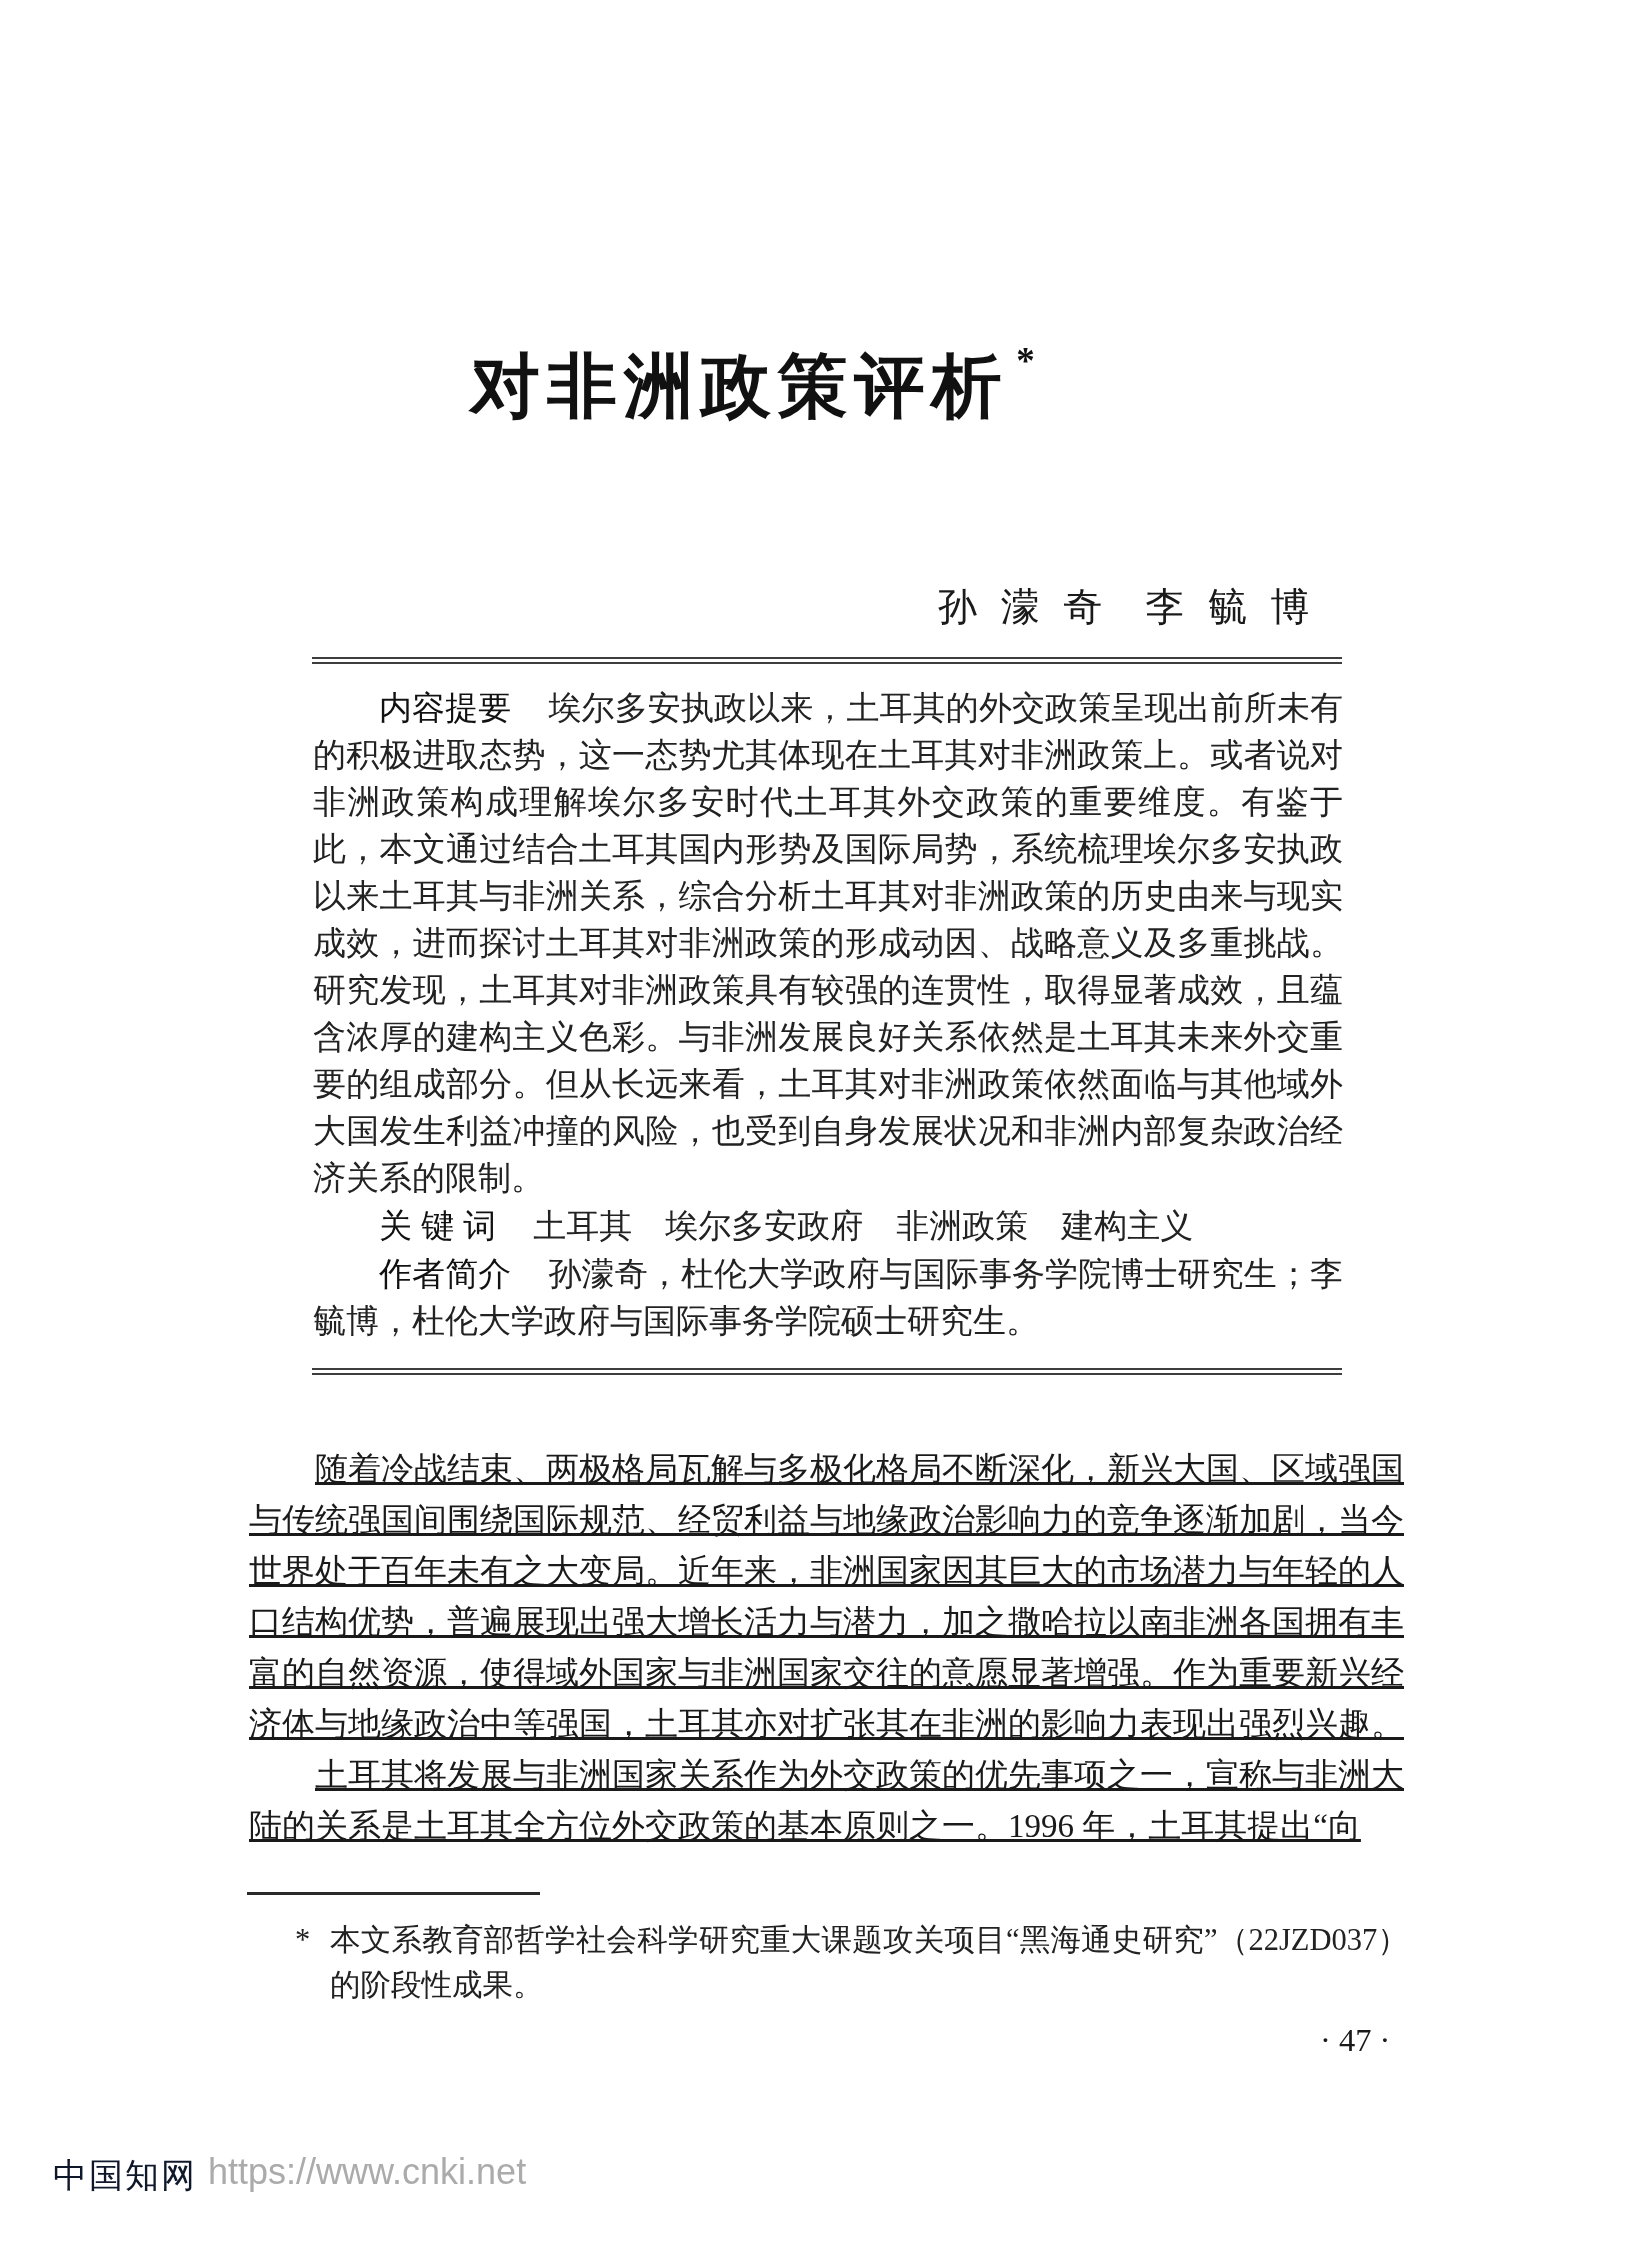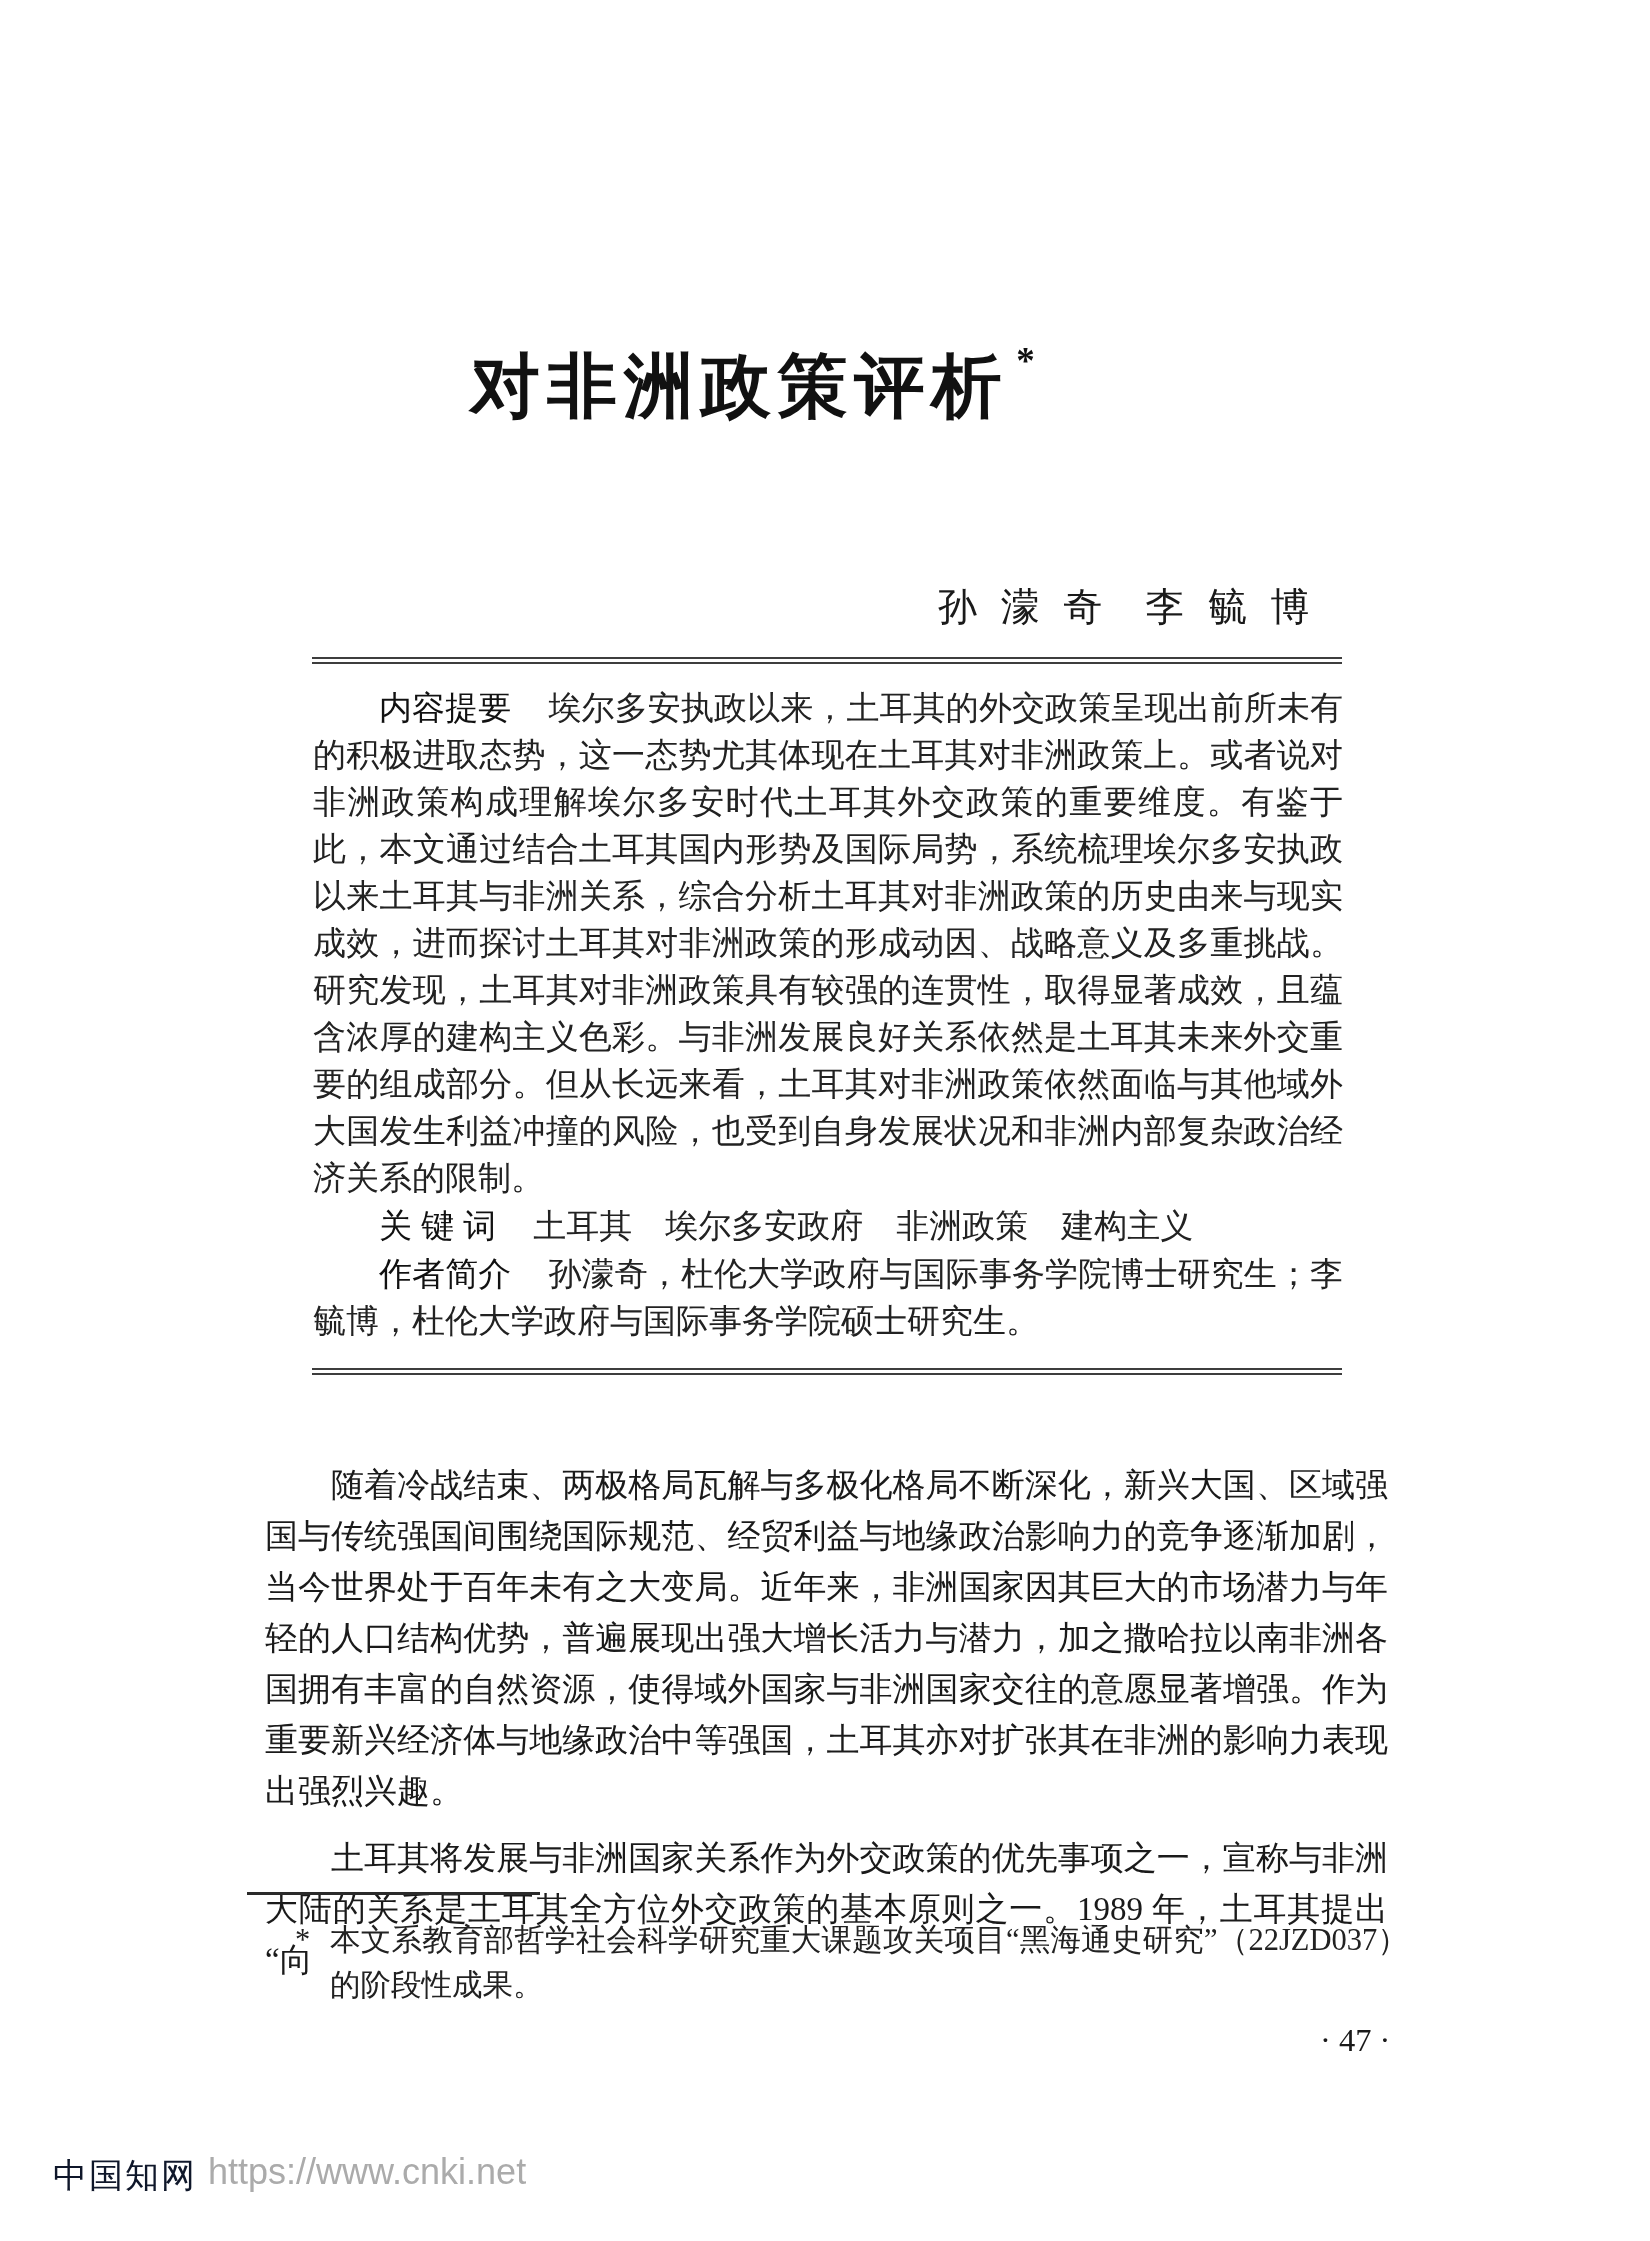--- a/index.html
+++ b/index.html
@@ -85,22 +85,23 @@
     position: absolute;
     left: 249px;
     top: 1444px;
     width: 1155px;
     font-size: 33px;
     line-height: 51px;
     text-align: justify;
     color: #1a1a1a;
   }
   .body-block p {
-    margin: 16px;
+    margin: 0;
     text-indent: 2em;
+    text-decoration: underline;
   }
   
   .footnote-rule {
     position: absolute;
     left: 247px;
     top: 1892px;
     width: 293px;
     height: 0;
     border-top: 3px solid #2a2a2a;
   }
@@ -165,21 +166,21 @@
   <div class="abstract-block">
     <p><span class="meta-label">内容提要</span><span>埃尔多安执政以来，土耳其的外交政策呈现出前所未有的积极进取态势，这一态势尤其体现在土耳其对非洲政策上。或者说对非洲政策构成理解埃尔多安时代土耳其外交政策的重要维度。有鉴于此，本文通过结合土耳其国内形势及国际局势，系统梳理埃尔多安执政以来土耳其与非洲关系，综合分析土耳其对非洲政策的历史由来与现实成效，进而探讨土耳其对非洲政策的形成动因、战略意义及多重挑战。研究发现，土耳其对非洲政策具有较强的连贯性，取得显著成效，且蕴含浓厚的建构主义色彩。与非洲发展良好关系依然是土耳其未来外交重要的组成部分。但从长远来看，土耳其对非洲政策依然面临与其他域外大国发生利益冲撞的风险，也受到自身发展状况和非洲内部复杂政治经济关系的限制。</span></p>
     <p><span class="meta-label">关 键 词</span><span>土耳其　埃尔多安政府　非洲政策　建构主义</span></p>
     <p><span class="meta-label">作者简介</span><span>孙濛奇，杜伦大学政府与国际事务学院博士研究生；李毓博，杜伦大学政府与国际事务学院硕士研究生。</span></p>
   </div>
 
   <div class="double-rule double-rule-bottom"></div>
 
   <div class="body-block">
     <p>随着冷战结束、两极格局瓦解与多极化格局不断深化，新兴大国、区域强国与传统强国间围绕国际规范、经贸利益与地缘政治影响力的竞争逐渐加剧，当今世界处于百年未有之大变局。近年来，非洲国家因其巨大的市场潜力与年轻的人口结构优势，普遍展现出强大增长活力与潜力，加之撒哈拉以南非洲各国拥有丰富的自然资源，使得域外国家与非洲国家交往的意愿显著增强。作为重要新兴经济体与地缘政治中等强国，土耳其亦对扩张其在非洲的影响力表现出强烈兴趣。</p>
-    <p>土耳其将发展与非洲国家关系作为外交政策的优先事项之一，宣称与非洲大陆的关系是土耳其全方位外交政策的基本原则之一。1989 年，土耳其提出“向</p>
+    <p>土耳其将发展与非洲国家关系作为外交政策的优先事项之一，宣称与非洲大陆的关系是土耳其全方位外交政策的基本原则之一。1996 年，土耳其提出“向</p>
   </div>
 
   <div class="footnote-rule"></div>
   <div class="footnote">
     <span class="footnote-marker">*</span>
     <span class="footnote-text">本文系教育部哲学社会科学研究重大课题攻关项目“黑海通史研究”（22JZD037）的阶段性成果。</span>
   </div>
 
   <div class="page-number">· 47 ·</div>
 

